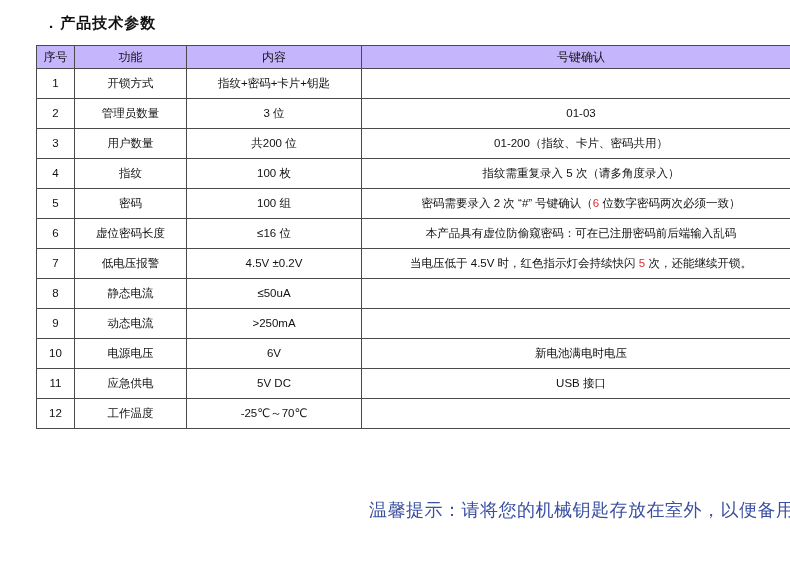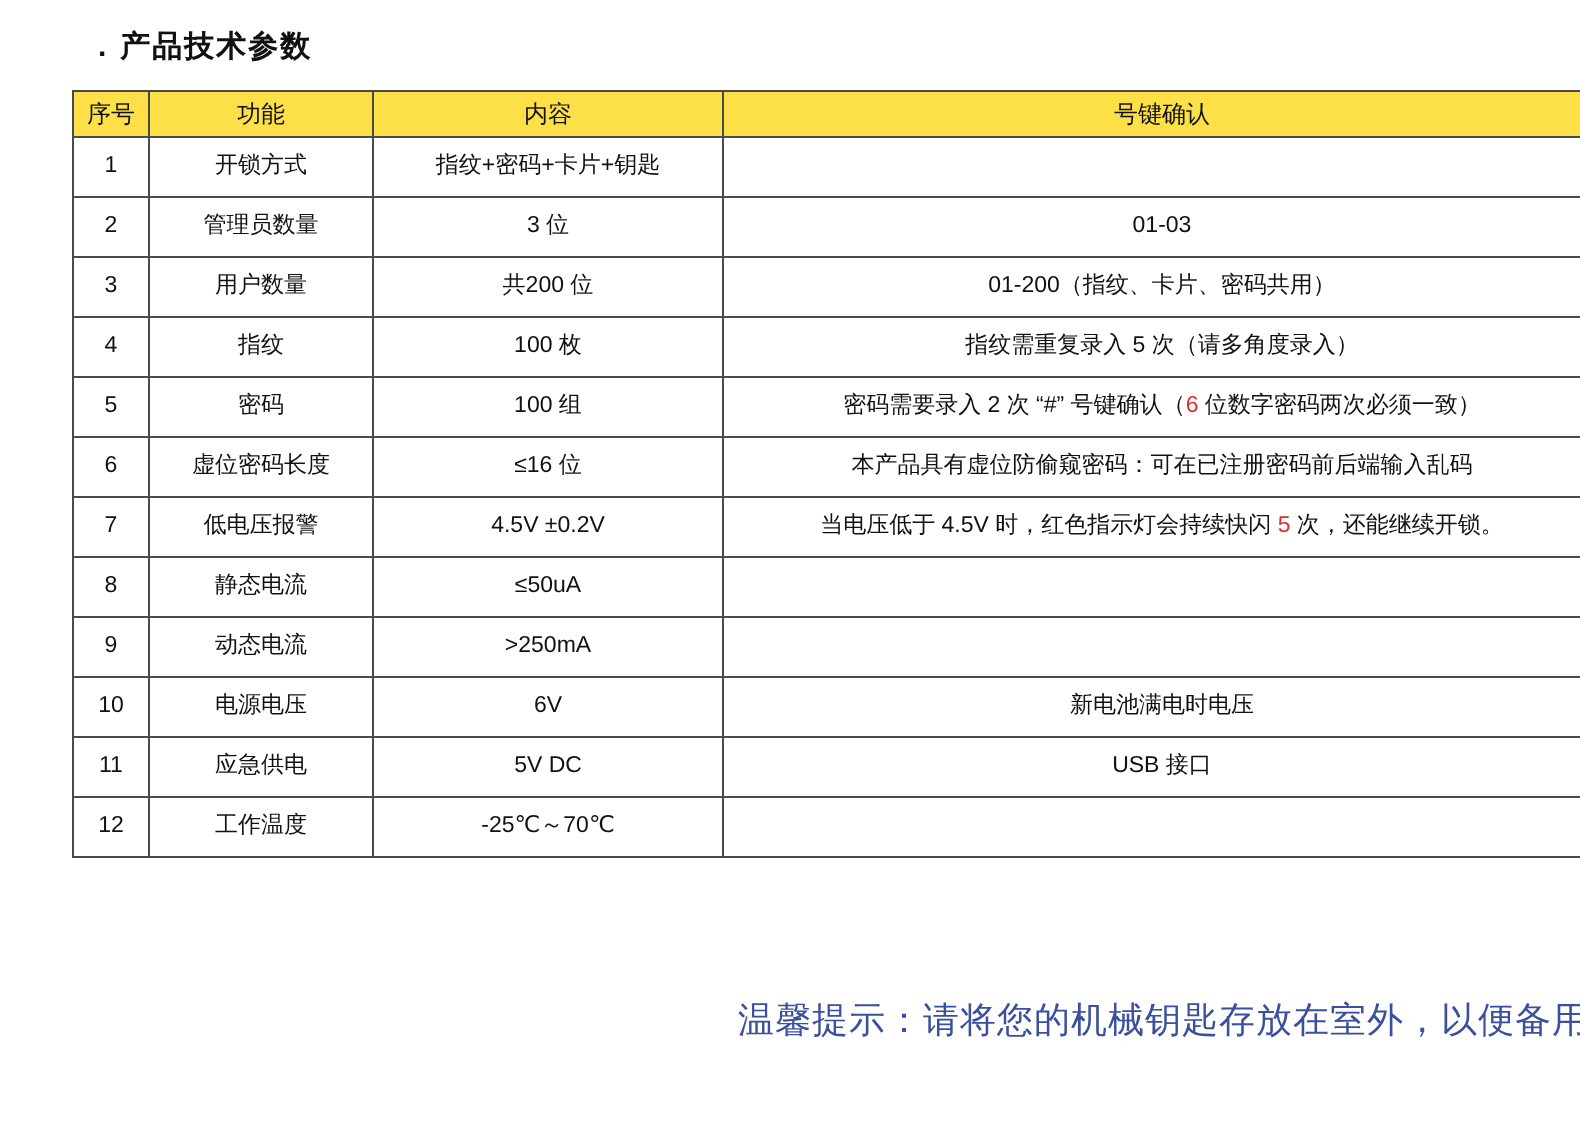--- a/index.html
+++ b/index.html
@@ -46,21 +46,21 @@
     border: 1px solid #4a4a4a;
     font-size: 11.5px;
     text-align: center;
     vertical-align: middle;
     padding: 0;
     height: 29px;
     line-height: 1.35;
     color: #111;
   }
   table.spec thead th {
-    background: #fde047;
+    background: #c4b5fd;
     font-weight: normal;
     height: 22px;
     font-size: 12px;
   }
   col.c-no { width: 38px; }
   col.c-func { width: 112px; }
   col.c-cont { width: 175px; }
   col.c-desc { width: 439px; }
 
   td.no {

